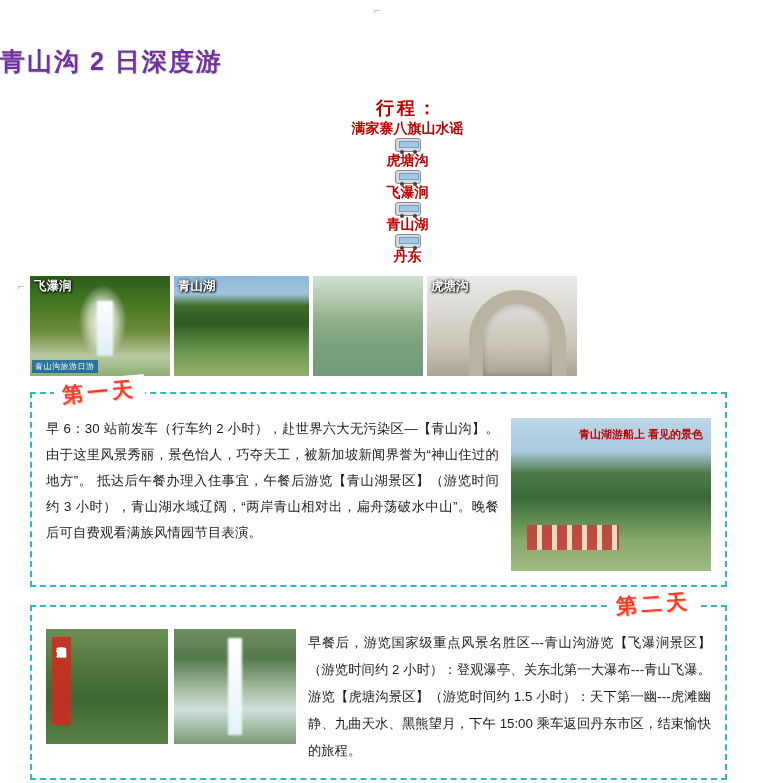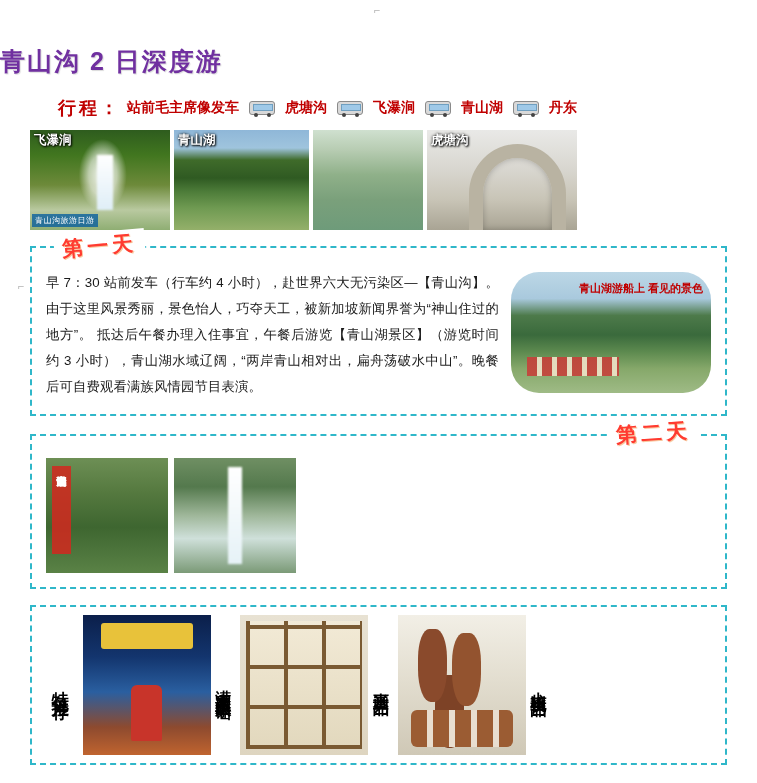--- a/index.html
+++ b/index.html
@@ -25,25 +25,25 @@
     font-weight: bold;
     letter-spacing: 2px;
     padding-top: 45px;
     text-shadow: 1px 1px 1px rgba(0,0,0,0.15);
   }
 
   
   .itinerary {
     display: flex;
     align-items: center;
-    gap: 6px;
     padding: 18px 0 6px 58px;
     font-size: 14.5px;
     color: #c00000;
     font-weight: bold;
+    flex-direction: column;
   }
   .itinerary .lead {
     color: #c00000;
     font-size: 18px;
     letter-spacing: 3px;
     font-weight: bold;
   }
   .itin-stop { color:#c00000; font-weight:bold; font-size:14px; }
   .bus-icon {
     display:inline-block;
@@ -161,28 +161,27 @@
   .day1-inner { display:flex; gap: 12px; }
   .day1-text {
     flex: 1;
     font-size: 13.3px;
     line-height: 26px;
     color: #1a1a1a;
     text-align: justify;
     letter-spacing: .2px;
   }
   .day1-photo {
-    width: 200px; height: 121px;
+    width: 200px; height: 153px;
     position: relative;
     flex: 0 0 200px;
     align-self: flex-start;
     margin-top: 2px;
     background: linear-gradient(to bottom, #bcd7e6 0%, #a9c9dd 22%, #4d7a4a 36%, #3a6a3c 52%, #5d8a4f 66%, #86a86a 80%, #9fbb86 100%);
     overflow:hidden;
-    border-radius:28px;
   }
   .day1-photo .ovl {
     position:absolute; right:8px; top:8px;
     color:#c00000; font-size:11px; font-weight:bold; line-height:16px;
     text-align:center;
   }
   .day1-photo:after{
     content:""; position:absolute; left:8%; bottom:14%;
     width:46%; height:16%;
     background: repeating-linear-gradient(90deg,#c6413a 0 10px,#efe3c8 10px 15px);
@@ -289,21 +288,21 @@
 
 <div class="page">
 
   <div class="mark" style="left:374px; top:4px;">⌐</div>
   <div class="mark" style="left:18px; top:280px;">⌐</div>
 
   <div class="title">青山沟 2 日深度游</div>
 
   <div class="itinerary">
     <span class="lead">行程：</span>
-    <span class="itin-stop">站前毛主席像发车</span>
+    <span class="itin-stop">满家寨八旗山水谣</span>
     <span class="bus-icon"></span>
     <span class="itin-stop">虎塘沟</span>
     <span class="bus-icon"></span>
     <span class="itin-stop">飞瀑涧</span>
     <span class="bus-icon"></span>
     <span class="itin-stop">青山湖</span>
     <span class="bus-icon"></span>
     <span class="itin-stop">丹东</span>
   </div>
 
@@ -319,37 +318,38 @@
       <span class="cap"></span>
     </div>
     <div class="photo ph-stone">
       <span class="cap">虎塘沟</span>
     </div>
   </div>
 
   <div class="day-box">
     <div class="day-tag day1-tag">第一天</div>
     <div class="day1-inner">
-      <div class="day1-text">早 7：30 站前发车（行车约 4 小时），赴世界六大无污染区—【青山沟】。由于这里风景秀丽，景色怡人，巧夺天工，被新加坡新闻界誉为“神山住过的地方”。    抵达后午餐办理入住事宜，午餐后游览【青山湖景区】（游览时间约 3 小时），青山湖水域辽阔，“两岸青山相对出，扁舟荡破水中山”。晚餐后可自费观看满族风情园节目表演。</div>
+      <div class="day1-text">早 6：30 站前发车（行车约 2 小时），赴世界六大无污染区—【青山沟】。由于这里风景秀丽，景色怡人，巧夺天工，被新加坡新闻界誉为“神山住过的地方”。    抵达后午餐办理入住事宜，午餐后游览【青山湖景区】（游览时间约 3 小时），青山湖水域辽阔，“两岸青山相对出，扁舟荡破水中山”。晚餐后可自费观看满族风情园节目表演。</div>
       <div class="day1-photo">
         <span class="ovl">青山湖游船上
 看见的景色</span>
       </div>
     </div>
   </div>
 
   <div class="day-box" style="margin-top:18px;">
     <div class="day-tag day2-tag">第二天</div>
     <div class="day2-inner">
       <div class="d2-photos">
         <div class="d2-p1">
           <span class="capv">青山沟飞瀑涧游景区</span>
         </div>
         <div class="d2-p2"></div>
       </div>
+      <div class="day2-text">早餐后，游览国家级重点风景名胜区---青山沟游览【飞瀑涧景区】（游览时间约 2 小时）：登观瀑亭、关东北第一大瀑布---青山飞瀑。游览【虎塘沟景区】（游览时间约 1.5 小时）：天下第一幽---虎滩幽静、九曲天水、黑熊望月，下午 15:00 乘车返回丹东市区，结束愉快的旅程。</div>
     </div>
   </div>
 
   <div class="rec-box">
     <div class="rec-label">特色推荐</div>
 
     <div class="rec-item">
       <div class="rec-img rec-poster"></div>
       <div class="rec-cap">满家寨八旗山水谣</div>
     </div>

